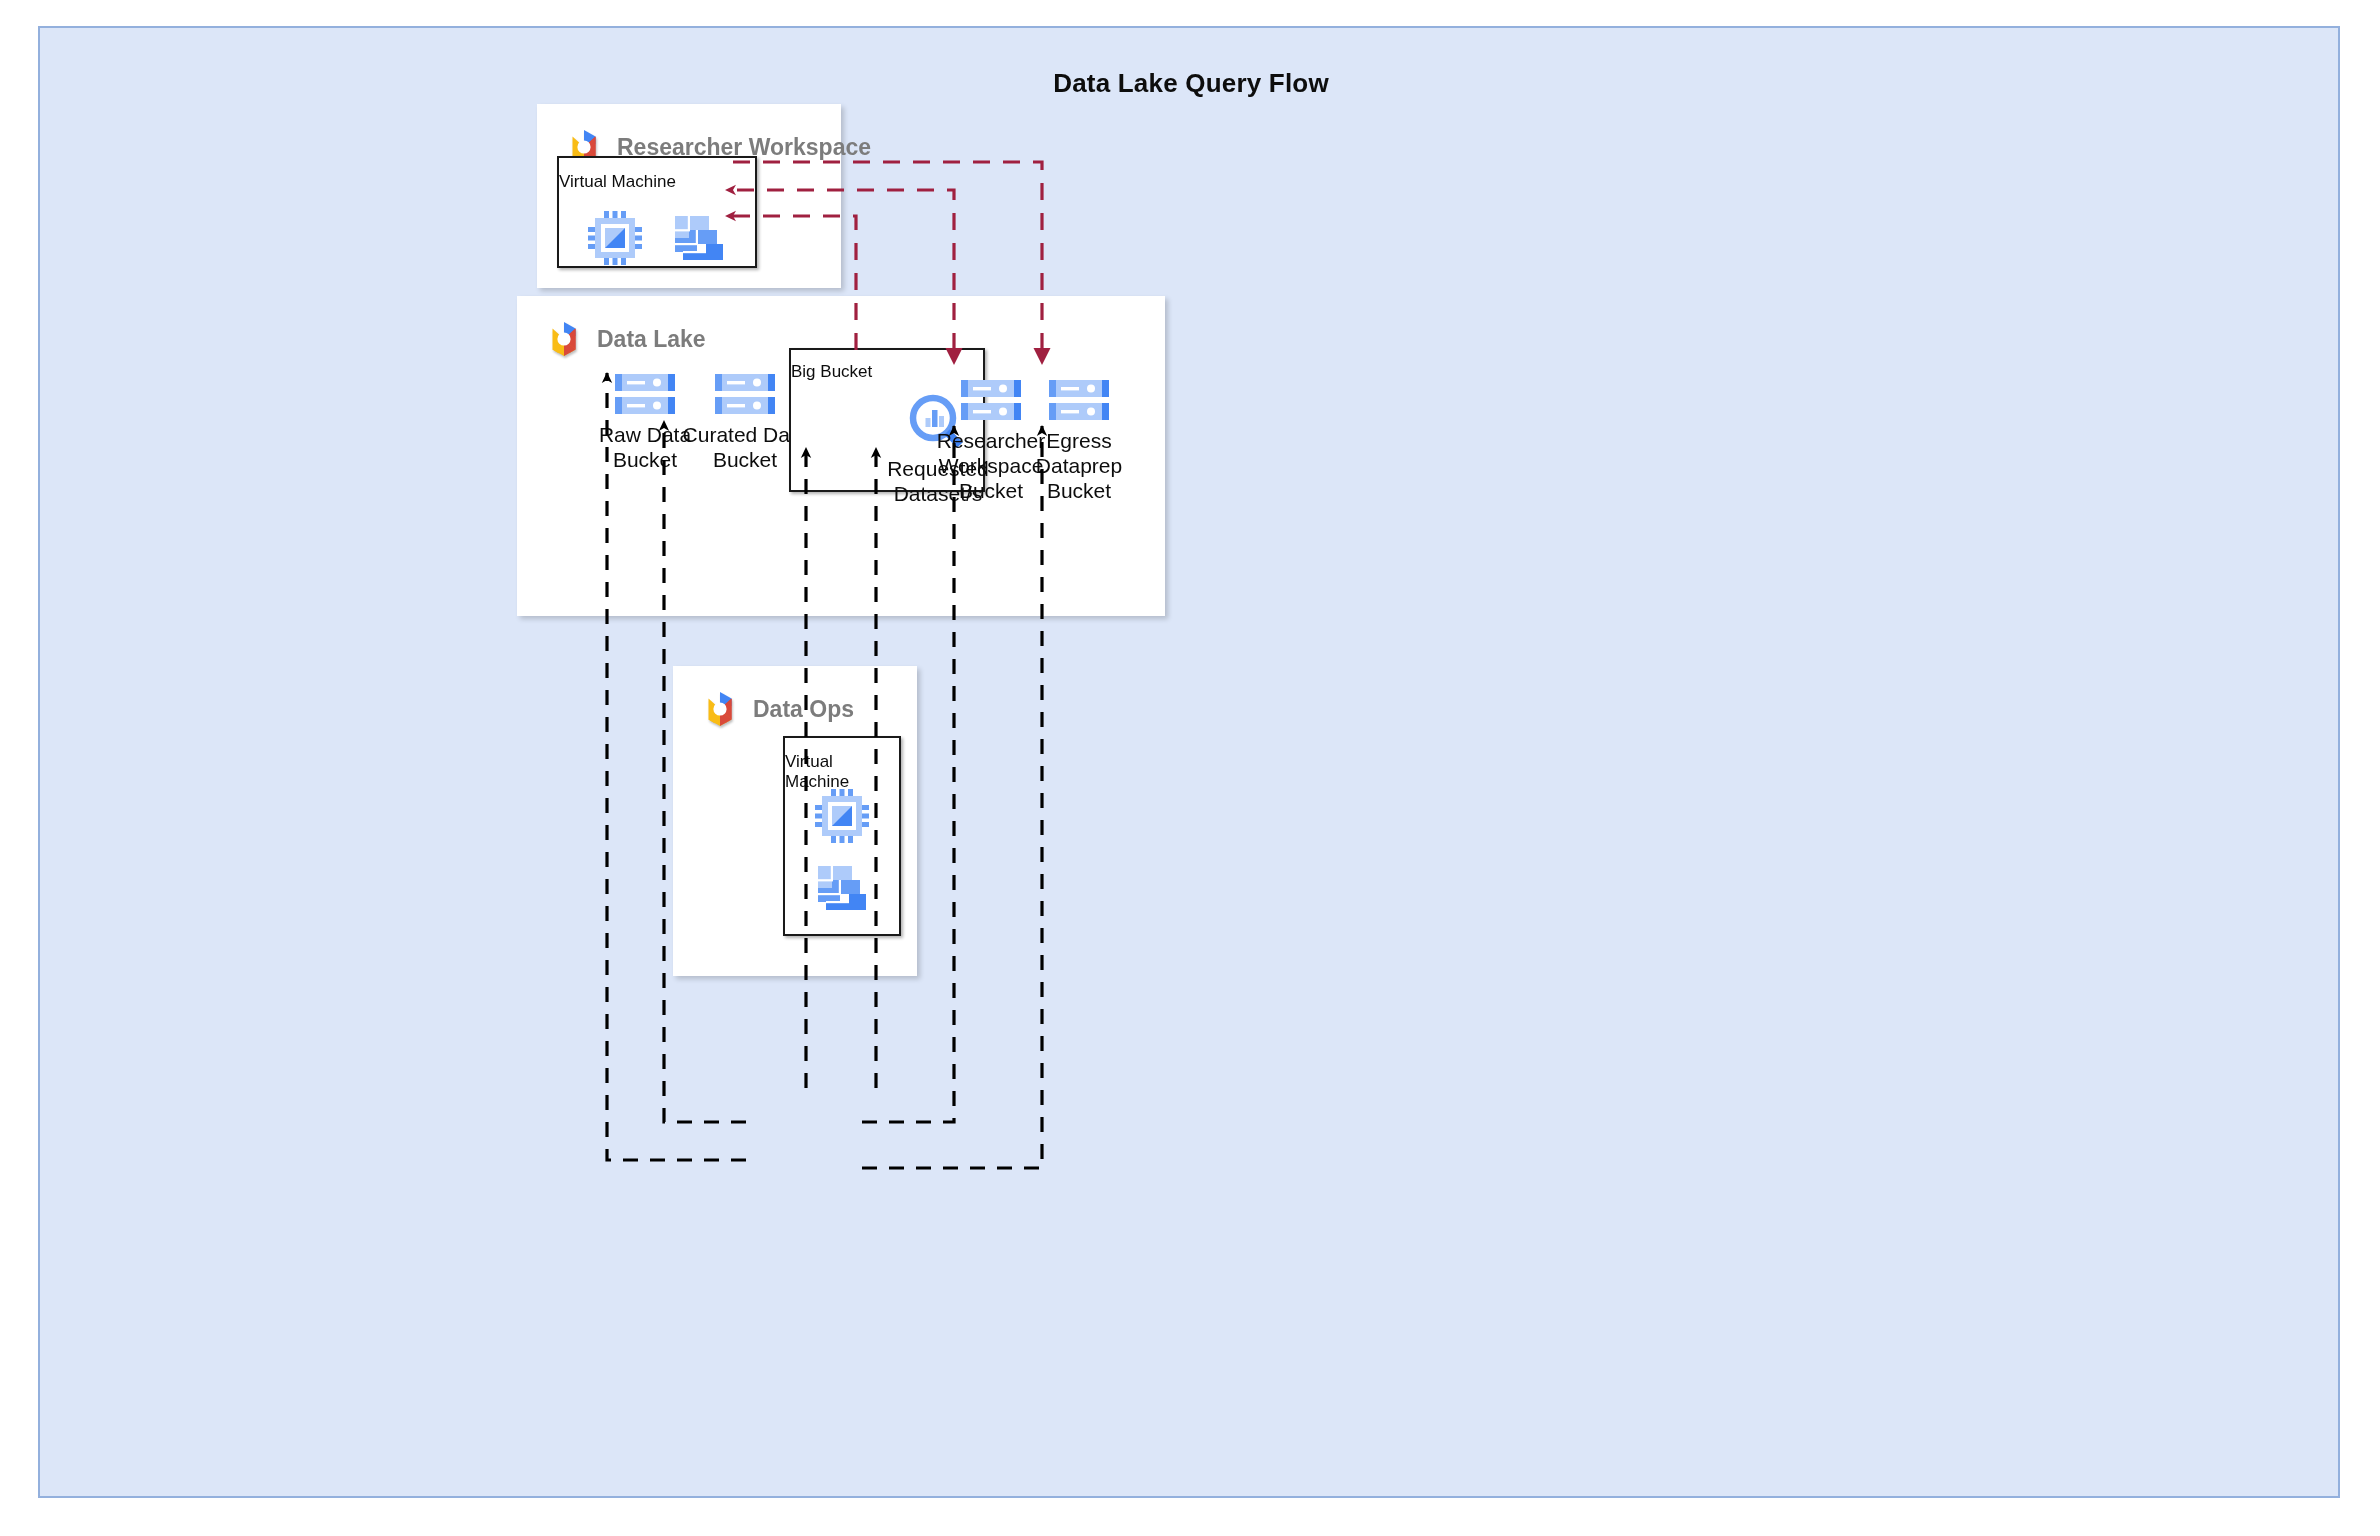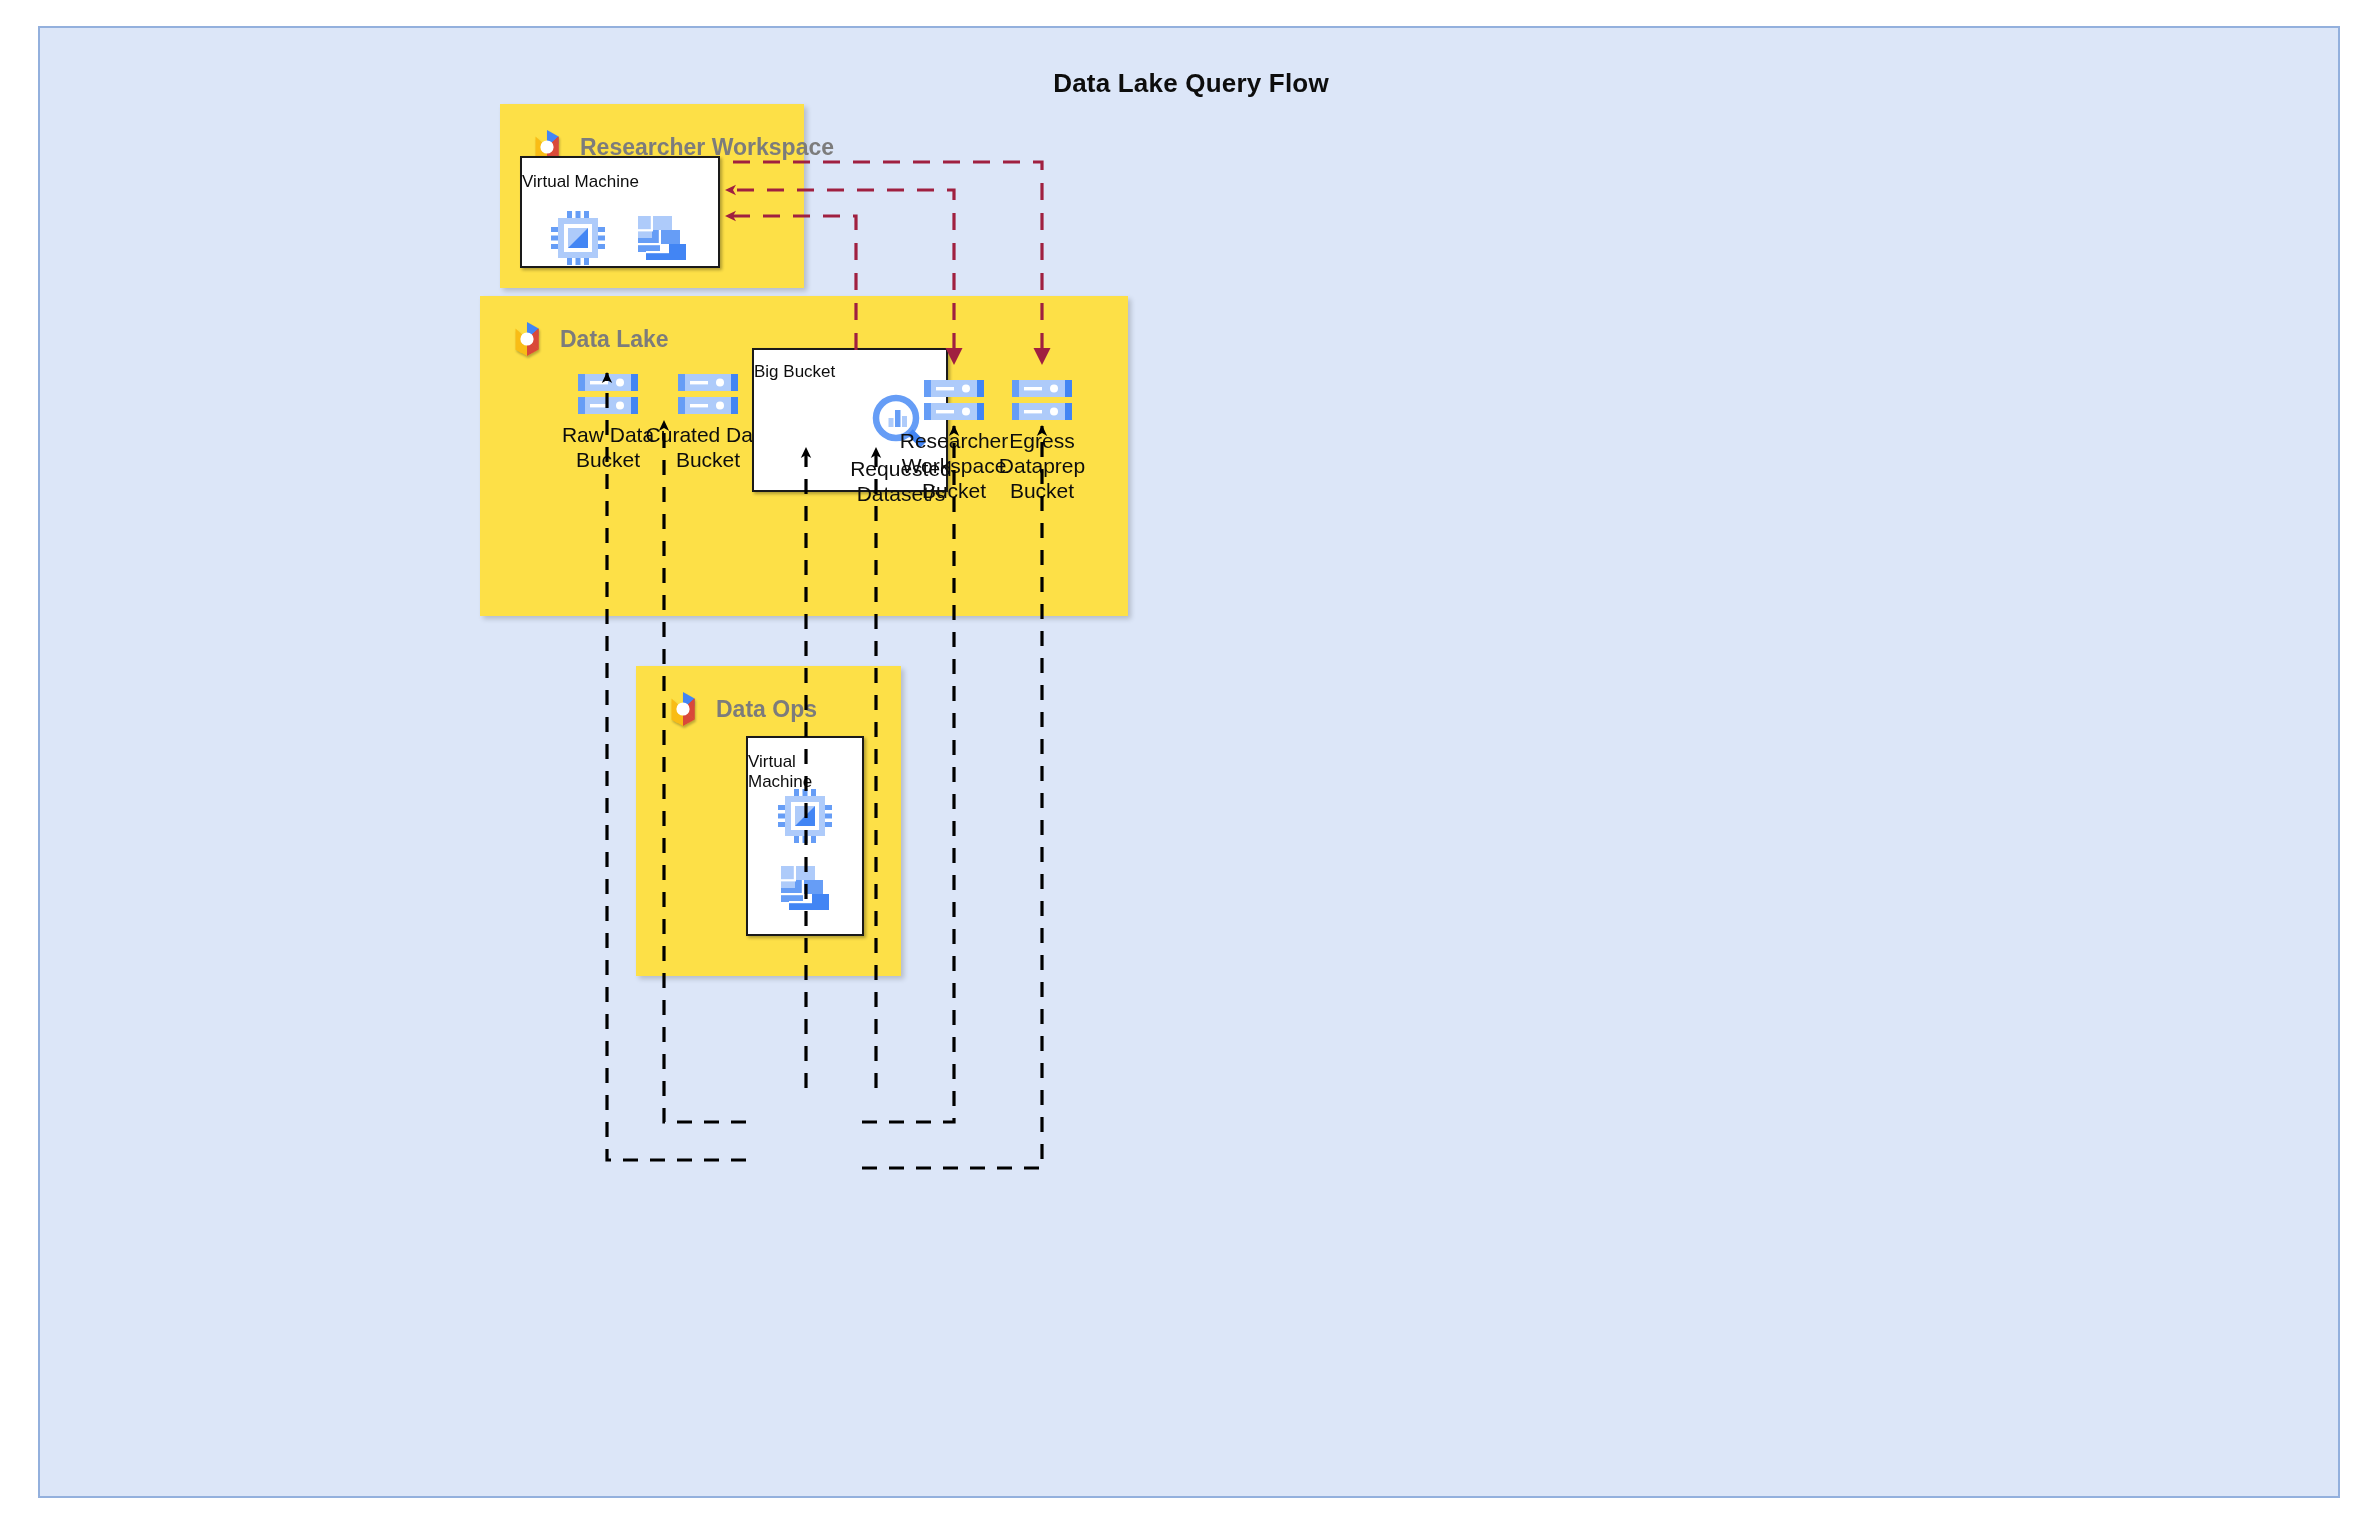--- a/index.html
+++ b/index.html
@@ -10,23 +10,24 @@
     background:#dce6f8;border:2px solid #93b0dd;box-sizing:border-box;
   }
 
   #title{
     position:absolute;left:0;top:40px;width:2302px;text-align:center;
     font-size:26px;font-weight:bold;color:#0d0d0d;letter-spacing:.2px;
   }
 
   
   .group{
-    position:absolute;background:#fde047;
+    position:absolute;background:#ffffff;
     box-shadow:3px 3px 5px rgba(0,0,0,0.18);
     box-sizing:border-box;
+    margin-left:37px;
   }
   .group-head{position:absolute;left:26px;top:22px;display:flex;align-items:center;gap:12px;}
   .group-title{font-size:23px;font-weight:bold;color:#7c7c7c;white-space:nowrap;}
 
   
   .gcp-logo{position:relative;width:42px;height:42px;flex:0 0 42px;
      filter:drop-shadow(1px 2px 1px rgba(0,0,0,.25));}
 
   
   .node-box{
@@ -224,21 +225,21 @@
           <rect x="14" y="32" width="18" height="3.4" fill="#ffffff"></rect>
           <circle cx="44" cy="33.5" r="4" fill="#ffffff"></circle>
         </svg>
       </span>
       <div class="bucket-label" style="white-space:pre-line;">Egress
 Dataprep
 Bucket</div>
     </div>
   </div>
 
-  <div class="group" style="left:596px;top:638px;width:265px;height:310px;">
+  <div class="group" style="left:596px;top:638px;width:244px;height:310px;">
     <div class="group-head">
       <span class="gcp-logo">
         <svg width="42" height="42" viewBox="0 0 42 42">
           <path d="M21 4 L32.5 10.5 L32.5 18 L21 18 Z" fill="#4285f4"></path>
           <path d="M32.5 10.5 L32.5 31.5 L26 35.2 L21 21 Z" fill="#d9493a"></path>
           <path d="M9.5 31.5 L9.5 10.5 L21 21 L15.5 35.2 Z" fill="#f9bc15"></path>
           <path d="M9.5 31.5 L21 38 L32.5 31.5 L21 21 Z" fill="#f9bc15"></path>
           <path d="M21 38 L32.5 31.5 L21 21 Z" fill="#d9493a"></path>
           <path d="M32.5 10.5 L32.5 31.5 L21 21 Z" fill="#d9493a"></path>
           <circle cx="21" cy="21" r="6.6" fill="#ffffff"></circle>

